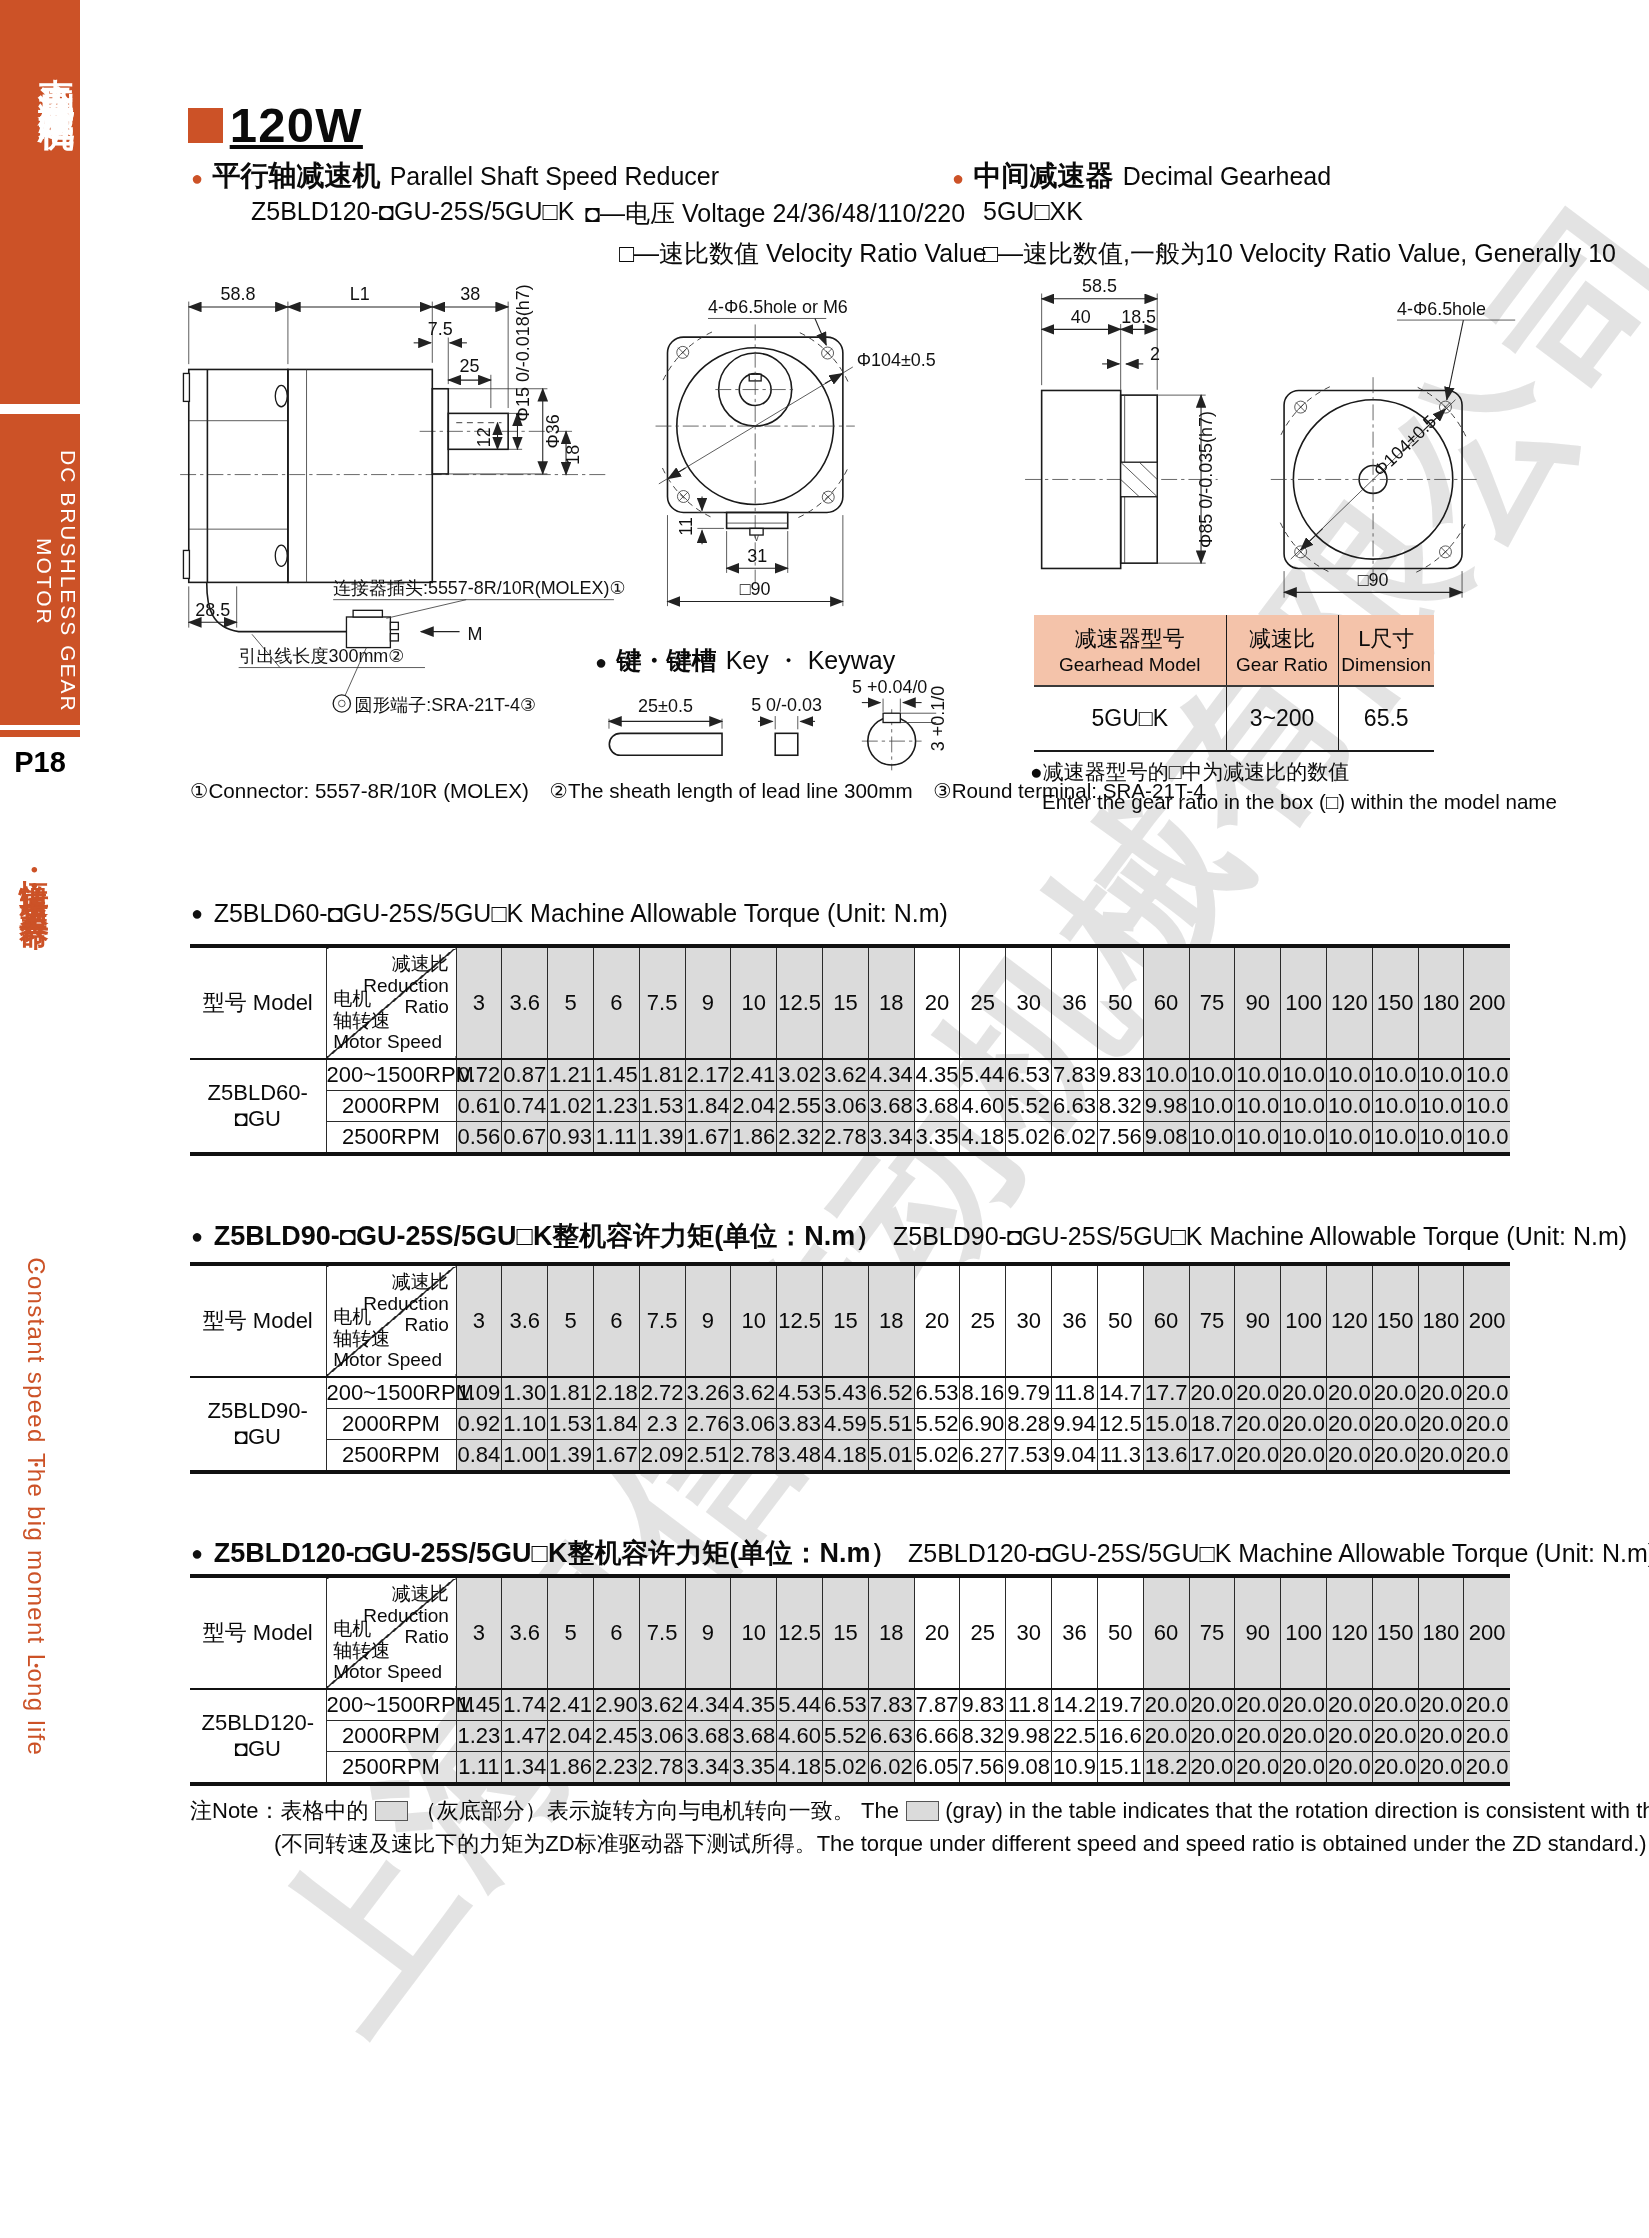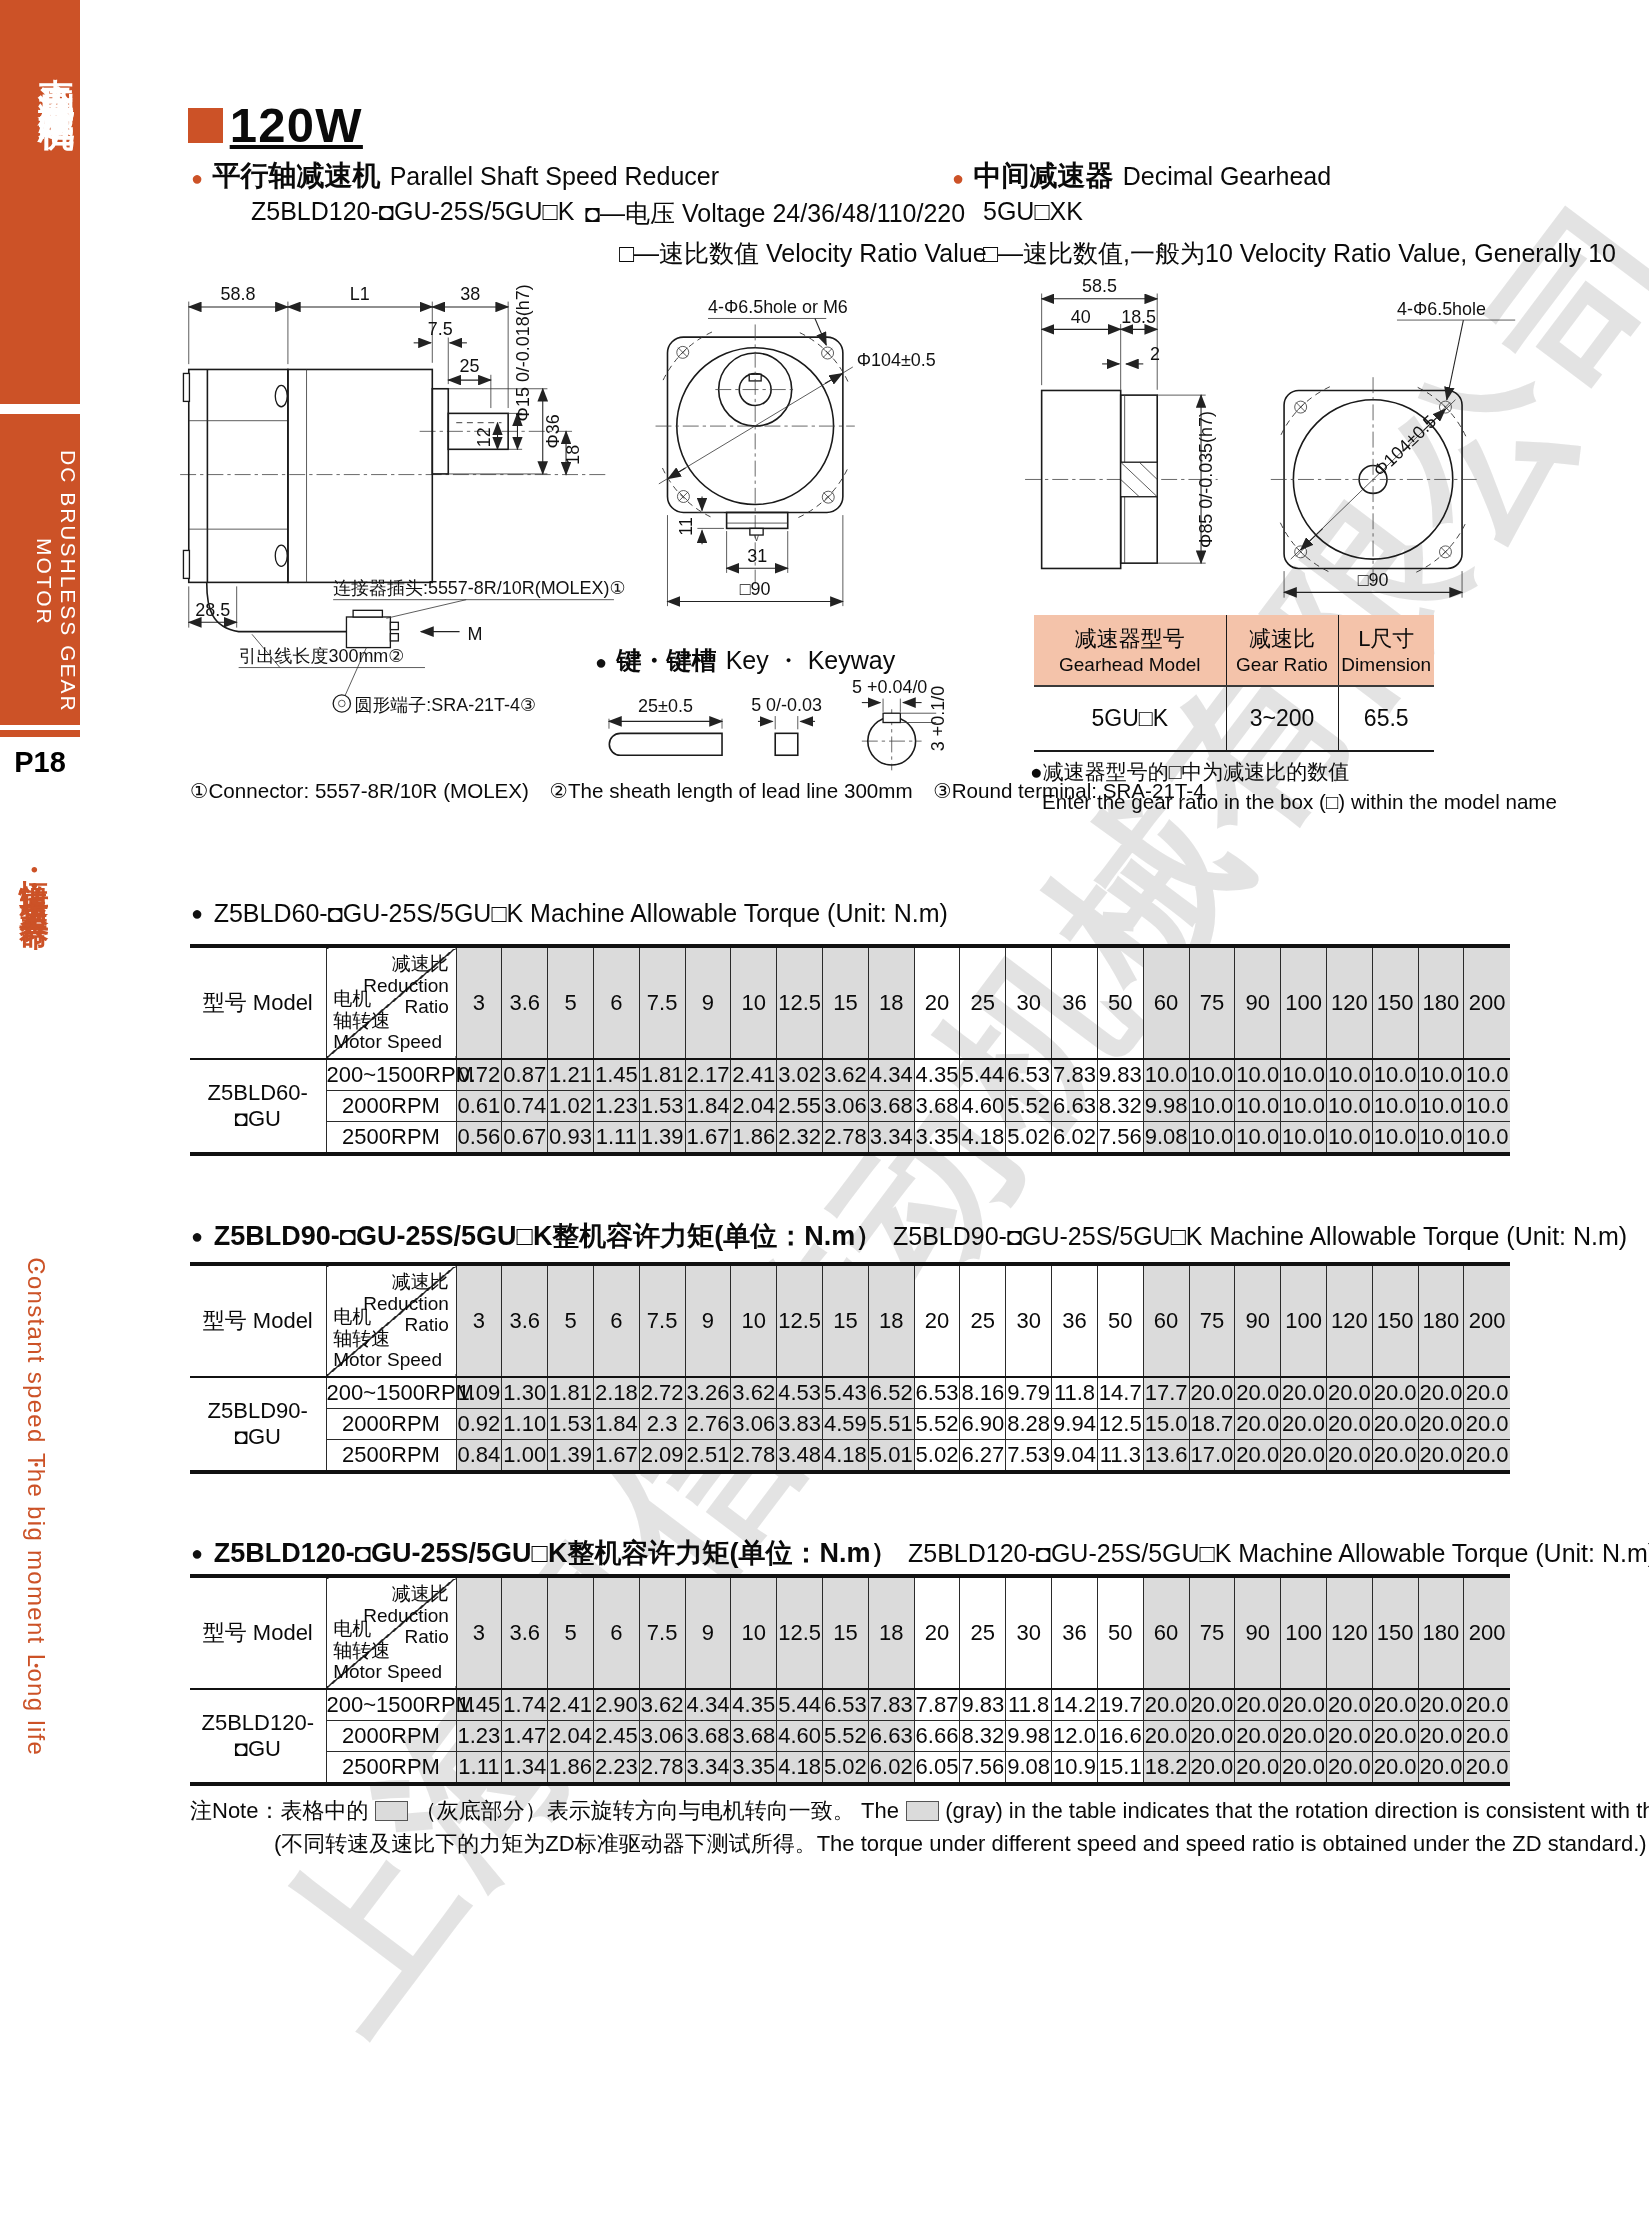--- a/index.html
+++ b/index.html
@@ -817,21 +817,21 @@
           <td class="sh">2.45</td>
           <td class="sh">3.06</td>
           <td class="sh">3.68</td>
           <td class="sh">3.68</td>
           <td class="sh">4.60</td>
           <td class="sh">5.52</td>
           <td class="sh">6.63</td>
           <td class="">6.66</td>
           <td class="">8.32</td>
           <td class="">9.98</td>
-          <td class="">12.0</td>
+          <td class="">22.5</td>
           <td class="">16.6</td>
           <td class="sh">20.0</td>
           <td class="sh">20.0</td>
           <td class="sh">20.0</td>
           <td class="sh">20.0</td>
           <td class="sh">20.0</td>
           <td class="sh">20.0</td>
           <td class="sh">20.0</td>
           <td class="sh">20.0</td>
         </tr>

